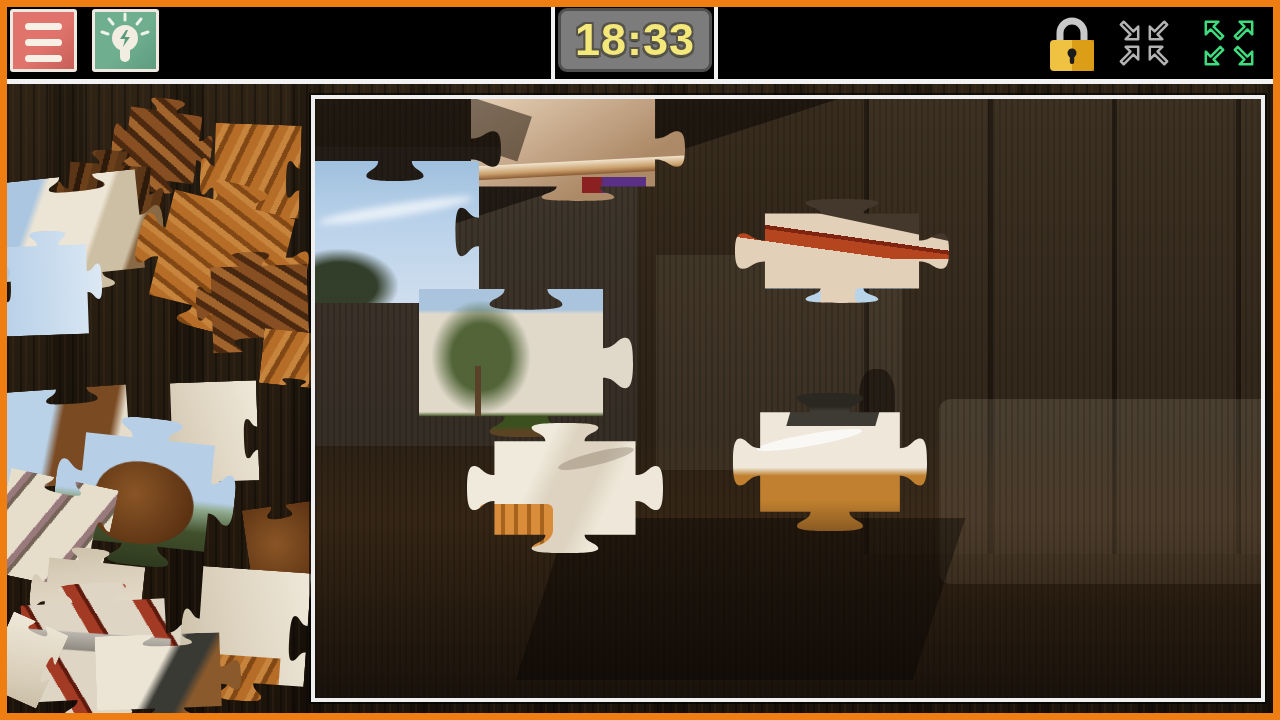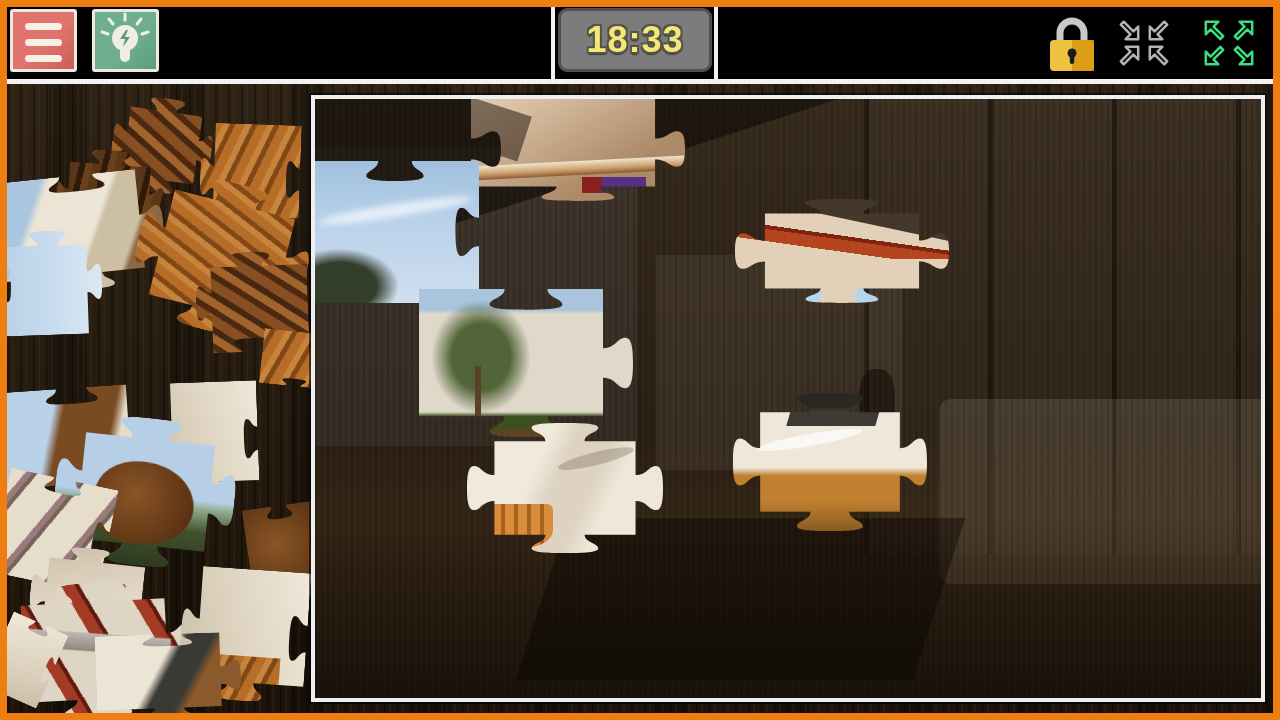--- a/index.html
+++ b/index.html
@@ -12,21 +12,21 @@
   #topbar-underline{position:absolute;left:7px;top:79px;width:1266px;height:5px;background:#f2f2f2;}
   .tb-divider{position:absolute;top:0;width:4px;height:72px;background:#f2f2f2;}
   .tb-btn{position:absolute;border:3px solid #efe9e0;border-radius:3px;cursor:pointer;}
   #btn-menu{left:3px;top:2px;width:67px;height:63px;
     background:linear-gradient(135deg,#e0746c 0 55%,#c75e57 100%);}
   .bar{position:absolute;left:12px;width:37px;height:7px;border-radius:4px;background:#f7f0e4;}
   #btn-hint{left:85px;top:2px;width:67px;height:63px;
     background:linear-gradient(135deg,#6fae8f 0 55%,#5d9c7e 100%);}
   #timer-box{position:absolute;left:551px;top:1px;width:154px;height:64px;background:var(--timer-bg,#7C7C7C);
     border:3px solid var(--timer-border,#4F4F4F);border-radius:9px;display:flex;align-items:center;justify-content:center;}
-  #timer-text{font-size:36px;font-weight:800;letter-spacing:1px;color:var(--timer-text,#F5E87A);
+  #timer-text{font-size:45px;font-weight:800;letter-spacing:1px;color:var(--timer-text,#F5E87A);
     text-shadow:-2px -2px 0 #56544a,2px -2px 0 #56544a,-2px 2px 0 #56544a,2px 2px 0 #56544a,0 3px 1px #3b392f;}
   .tb-icon{position:absolute;top:5px;cursor:pointer;}
 
   
   #playfield{position:absolute;left:7px;top:84px;width:1266px;height:629px;overflow:hidden;
     background-color:#261c12;
     background-image:
       repeating-linear-gradient(90deg,rgba(0,0,0,.30) 0 2px,transparent 2px 5px,rgba(96,66,38,.16) 5px 7px,transparent 7px 13px),
       repeating-linear-gradient(90deg,transparent 0 42px,rgba(0,0,0,.24) 42px 76px,transparent 76px 121px),
       linear-gradient(180deg,#2e2315,#241a0f 55%,#1c130a);}

